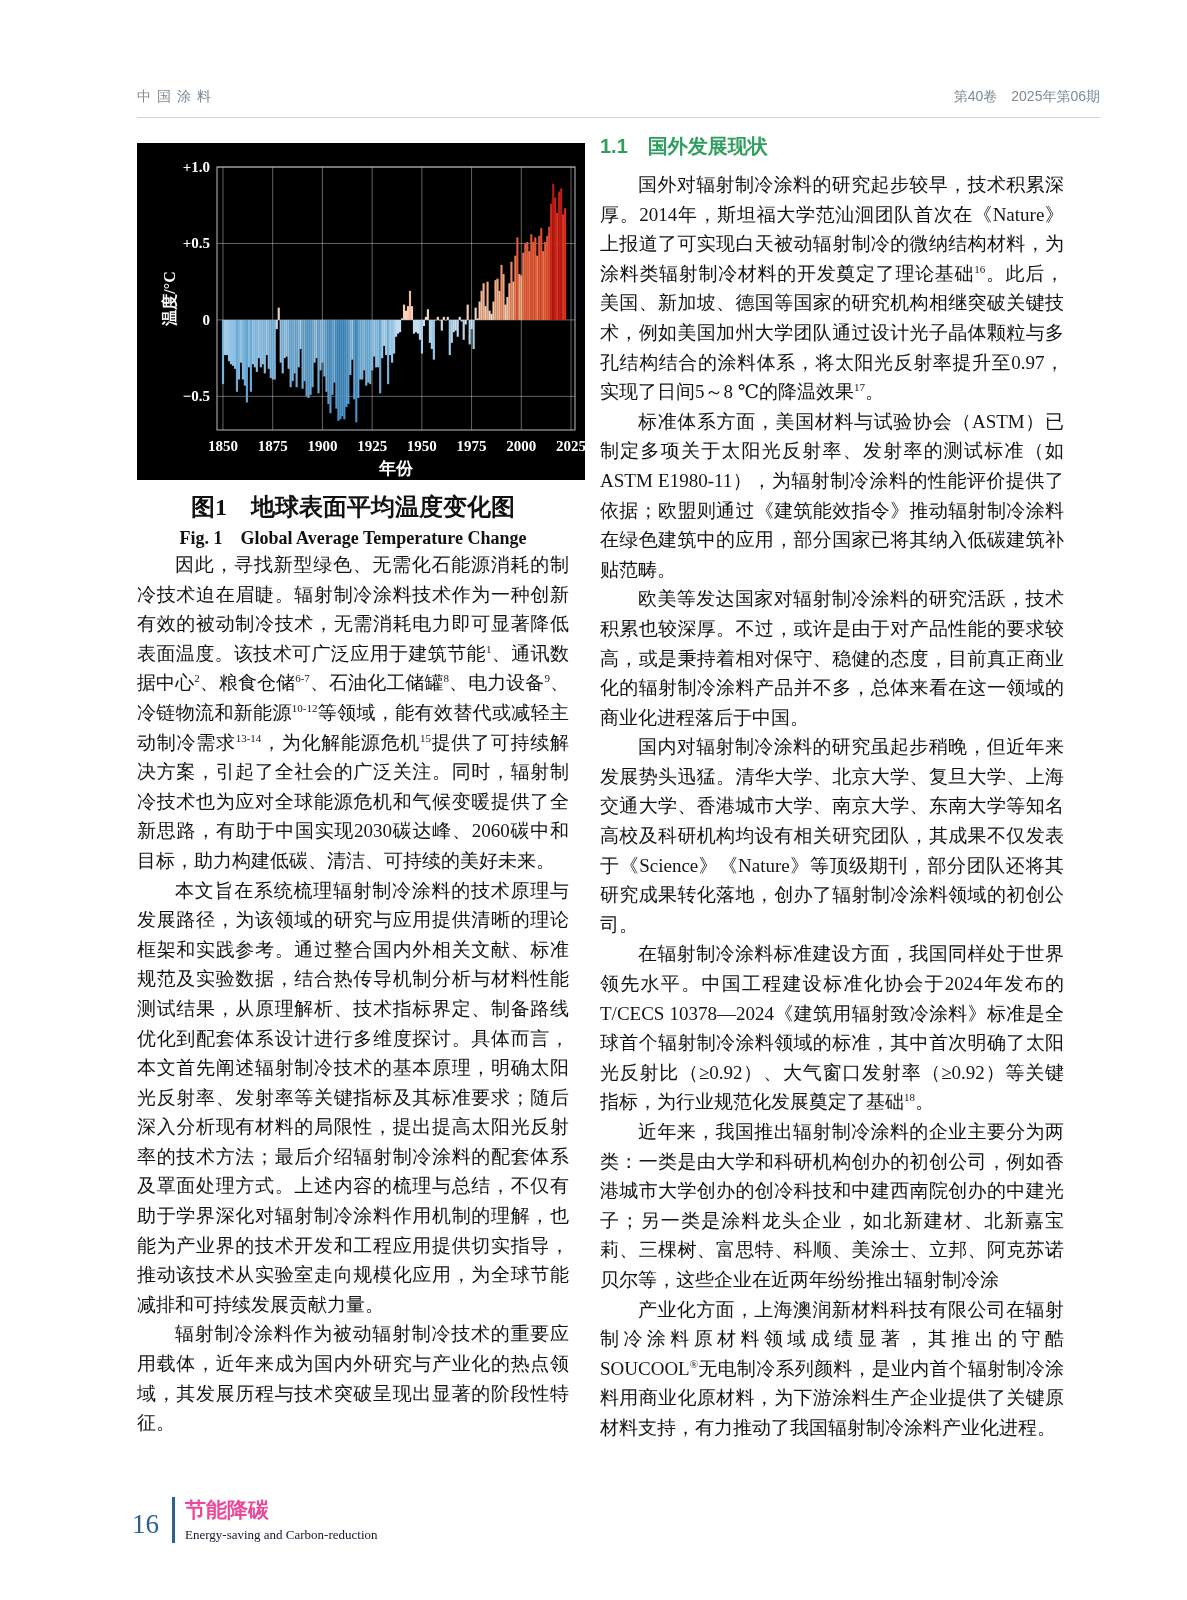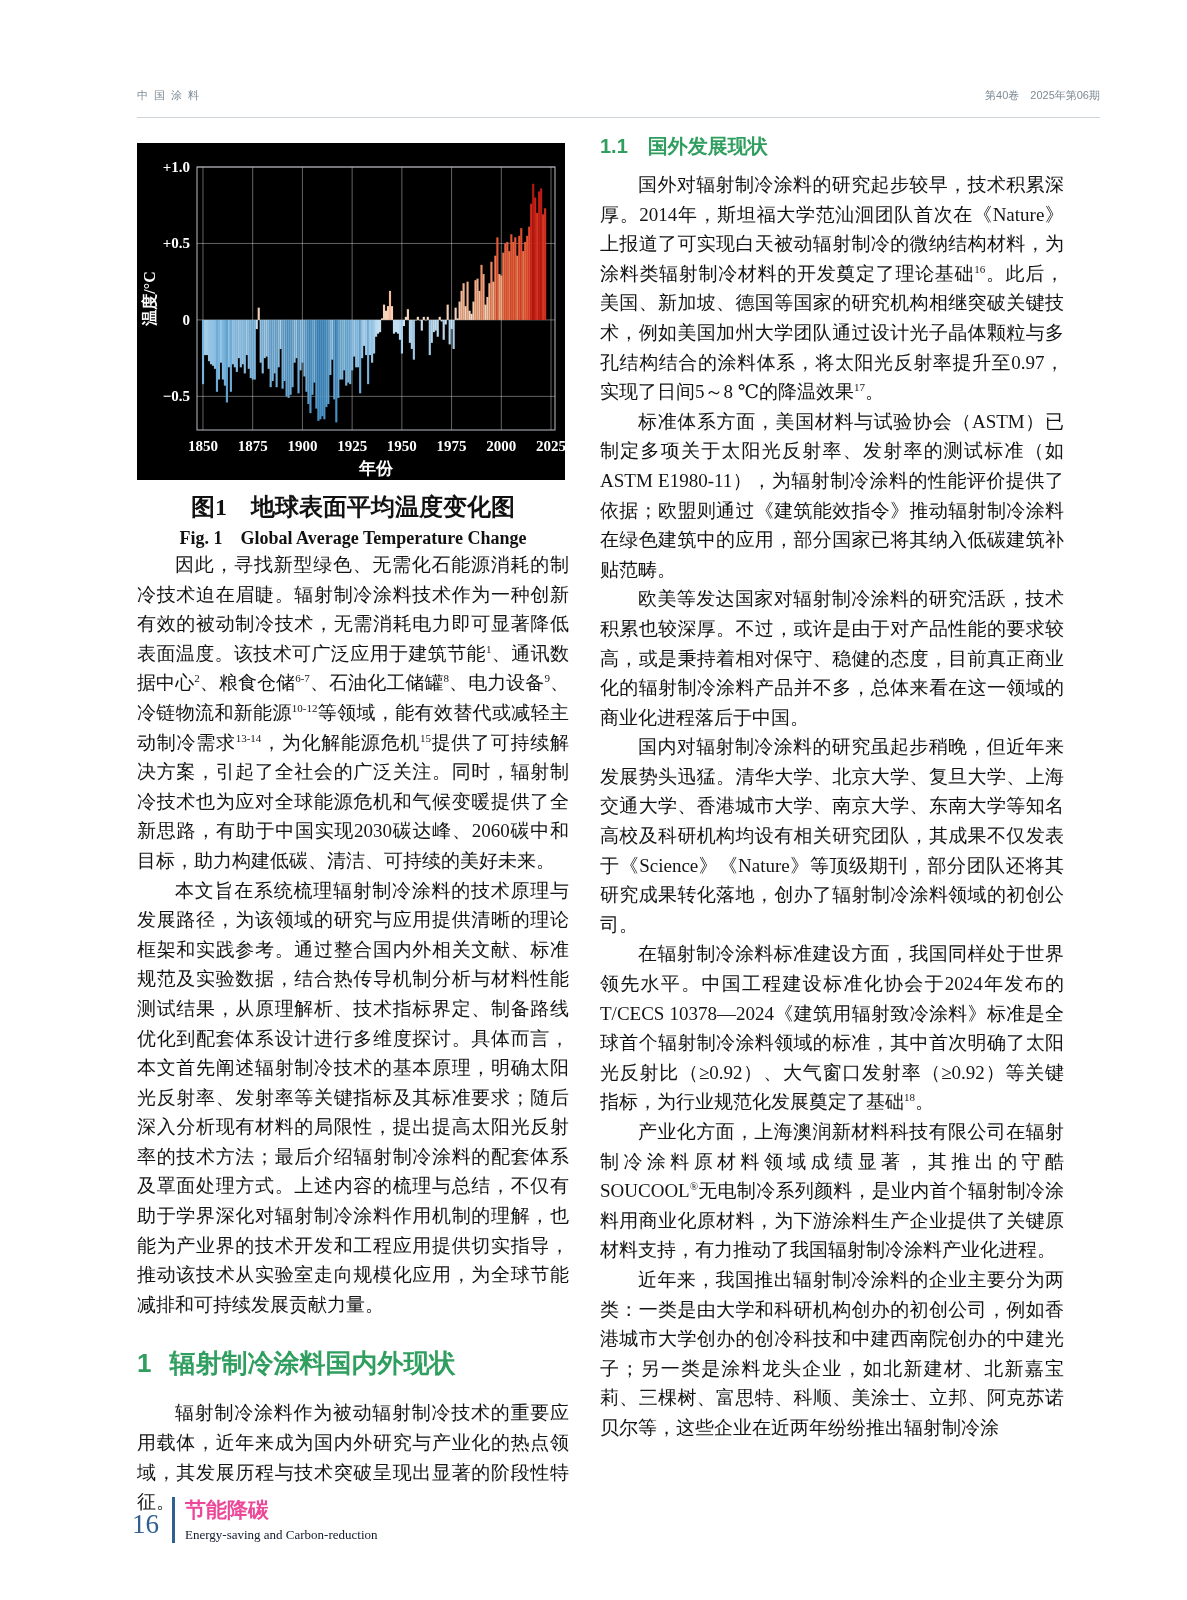--- a/index.html
+++ b/index.html
@@ -1,39 +1,39 @@
 <!DOCTYPE html>
 <html lang="zh"><head>
 <meta charset="utf-8">
 <style>
   html,body{margin:0;padding:0;background:#e8e8e8;}
   .page{position:relative;width:1187px;height:1600px;background:#ffffff;margin:0 auto;
         font-family:"Liberation Serif","DejaVu Serif",serif;overflow:hidden;}
   
   .hdr{position:absolute;left:137px;right:87px;top:88px;display:flex;justify-content:space-between;
-       font-family:"Liberation Sans","DejaVu Sans",sans-serif;font-size:11px;color:#7d8a94;}
+       font-family:"Liberation Sans","DejaVu Sans",sans-serif;font-size:14px;color:#7d8a94;}
   .hdr .jn{letter-spacing:6px;}
   .hdr-rule{position:absolute;left:137px;right:87px;top:117px;border-top:1px solid #ccd3d9;}
   
   .col{position:absolute;}
   .col-left{left:137px;top:143px;width:432px;}
   .col-right{left:600px;top:124px;width:464px;}
   p.body{margin:0;font-size:19px;line-height:29.6px;text-align:justify;color:#141414;text-indent:2em;}
   p.body sup{font-size:11px;line-height:0;}
   figure{margin:0;}
   .cap-zh{margin-top:11px;text-align:center;font-size:24px;font-weight:bold;color:#111;}
   .cap-en{margin-top:3px;text-align:center;font-size:18px;font-weight:bold;color:#111;}
   .p-after-fig{margin-top:33px;}
   h2.sec{font-family:"Liberation Sans","DejaVu Sans",sans-serif;font-size:26px;font-weight:bold;
          color:#2f9e5f;margin:27px 0 17px 0;}
   h2.sec .no{margin-right:18px;}
   h3.subsec{font-family:"Liberation Sans","DejaVu Sans",sans-serif;font-size:20px;font-weight:bold;
             color:#2f9e5f;margin:9px 0 10px 0;}
   
-  #chart{width:428px;height:337px;background:#000;}
+  #chart{width:428px;height:337px;background:#000;padding-left:20px;}
   
   .ftr{position:absolute;left:132px;top:1496px;display:flex;align-items:center;}
   .ftr .pn{font-size:27px;color:#2f608f;margin-right:13px;padding-top:10px;}
   .ftr .bar{width:3px;height:46px;background:#2f608f;margin-right:10px;}
   .ftr .fzh{font-family:"Liberation Sans","DejaVu Sans",sans-serif;font-size:21px;font-weight:bold;color:#ec4899;}
   .ftr .fen{font-size:13px;color:#0f172a;margin-top:3px;}
 </style>
 </head>
 <body>
 
@@ -252,33 +252,32 @@
             <text x="18" y="155.5" text-anchor="middle" fill="#fff" font-size="16" font-weight="bold" transform="rotate(-90 18 155.5)">温度/°C</text>
           </svg>
         </div>
       <figcaption>
         <div class="cap-zh">图1　地球表面平均温度变化图</div>
         <div class="cap-en">Fig. 1　Global Average Temperature Change</div>
       </figcaption>
     </figure>
     <p class="body p-after-fig">因此，寻找新型绿色、无需化石能源消耗的制冷技术迫在眉睫。辐射制冷涂料技术作为一种创新有效的被动制冷技术，无需消耗电力即可显著降低表面温度。该技术可广泛应用于建筑节能<sup>1</sup>、通讯数据中心<sup>2</sup>、粮食仓储<sup>6-7</sup>、石油化工储罐<sup>8</sup>、电力设备<sup>9</sup>、冷链物流和新能源<sup>10-12</sup>等领域，能有效替代或减轻主动制冷需求<sup>13-14</sup>，为化解能源危机<sup>15</sup>提供了可持续解决方案，引起了全社会的广泛关注。同时，辐射制冷技术也为应对全球能源危机和气候变暖提供了全新思路，有助于中国实现2030碳达峰、2060碳中和目标，助力构建低碳、清洁、可持续的美好未来。</p>
     <p class="body">本文旨在系统梳理辐射制冷涂料的技术原理与发展路径，为该领域的研究与应用提供清晰的理论框架和实践参考。通过整合国内外相关文献、标准规范及实验数据，结合热传导机制分析与材料性能测试结果，从原理解析、技术指标界定、制备路线优化到配套体系设计进行多维度探讨。具体而言，本文首先阐述辐射制冷技术的基本原理，明确太阳光反射率、发射率等关键指标及其标准要求；随后深入分析现有材料的局限性，提出提高太阳光反射率的技术方法；最后介绍辐射制冷涂料的配套体系及罩面处理方式。上述内容的梳理与总结，不仅有助于学界深化对辐射制冷涂料作用机制的理解，也能为产业界的技术开发和工程应用提供切实指导，推动该技术从实验室走向规模化应用，为全球节能减排和可持续发展贡献力量。</p>
-    <h2 class="sec"><span class="no">1</span><span>辐射制冷涂料国内外现状</span></h2>
     <p class="body">辐射制冷涂料作为被动辐射制冷技术的重要应用载体，近年来成为国内外研究与产业化的热点领域，其发展历程与技术突破呈现出显著的阶段性特征。</p>
   </section>
 
   <section class="col col-right">
     <h3 class="subsec">1.1　国外发展现状</h3>
     <p class="body">国外对辐射制冷涂料的研究起步较早，技术积累深厚。2014年，斯坦福大学范汕洄团队首次在《Nature》上报道了可实现白天被动辐射制冷的微纳结构材料，为涂料类辐射制冷材料的开发奠定了理论基础<sup>16</sup>。此后，美国、新加坡、德国等国家的研究机构相继突破关键技术，例如美国加州大学团队通过设计光子晶体颗粒与多孔结构结合的涂料体系，将太阳光反射率提升至0.97，实现了日间5～8 ℃的降温效果<sup>17</sup>。</p>
     <p class="body">标准体系方面，美国材料与试验协会（ASTM）已制定多项关于太阳光反射率、发射率的测试标准（如ASTM E1980-11），为辐射制冷涂料的性能评价提供了依据；欧盟则通过《建筑能效指令》推动辐射制冷涂料在绿色建筑中的应用，部分国家已将其纳入低碳建筑补贴范畴。</p>
     <p class="body">欧美等发达国家对辐射制冷涂料的研究活跃，技术积累也较深厚。不过，或许是由于对产品性能的要求较高，或是秉持着相对保守、稳健的态度，目前真正商业化的辐射制冷涂料产品并不多，总体来看在这一领域的商业化进程落后于中国。</p>
     <p class="body">国内对辐射制冷涂料的研究虽起步稍晚，但近年来发展势头迅猛。清华大学、北京大学、复旦大学、上海交通大学、香港城市大学、南京大学、东南大学等知名高校及科研机构均设有相关研究团队，其成果不仅发表于《Science》《Nature》等顶级期刊，部分团队还将其研究成果转化落地，创办了辐射制冷涂料领域的初创公司。</p>
     <p class="body">在辐射制冷涂料标准建设方面，我国同样处于世界领先水平。中国工程建设标准化协会于2024年发布的T/CECS 10378—2024《建筑用辐射致冷涂料》标准是全球首个辐射制冷涂料领域的标准，其中首次明确了太阳光反射比（≥0.92）、大气窗口发射率（≥0.92）等关键指标，为行业规范化发展奠定了基础<sup>18</sup>。</p>
+    <p class="body">近年来，我国推出辐射制冷涂料的企业主要分为两类：一类是由大学和科研机构创办的初创公司，例如香港城市大学创办的创冷科技和中建西南院创办的中建光子；另一类是涂料龙头企业，如北新建材、北新嘉宝莉、三棵树、富思特、科顺、美涂士、立邦、阿克苏诺贝尔等，这些企业在近两年纷纷推出辐射制冷涂</p>
     <p class="body">产业化方面，上海澳润新材料科技有限公司在辐射制冷涂料原材料领域成绩显著，其推出的守酷SOUCOOL<sup>®</sup>无电制冷系列颜料，是业内首个辐射制冷涂料用商业化原材料，为下游涂料生产企业提供了关键原材料支持，有力推动了我国辐射制冷涂料产业化进程。</p>
-    <p class="body">近年来，我国推出辐射制冷涂料的企业主要分为两类：一类是由大学和科研机构创办的初创公司，例如香港城市大学创办的创冷科技和中建西南院创办的中建光子；另一类是涂料龙头企业，如北新建材、北新嘉宝莉、三棵树、富思特、科顺、美涂士、立邦、阿克苏诺贝尔等，这些企业在近两年纷纷推出辐射制冷涂</p>
   </section>
 
   <div class="ftr">
     <span class="pn">16</span>
     <div class="bar"></div>
     <div>
       <div class="fzh">节能降碳</div>
       <div class="fen">Energy-saving and Carbon-reduction</div>
     </div>
   </div>

